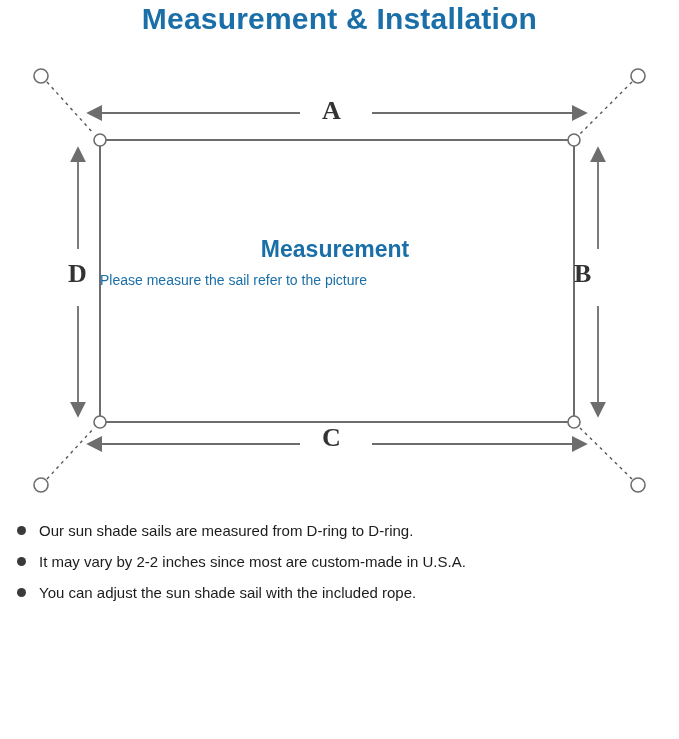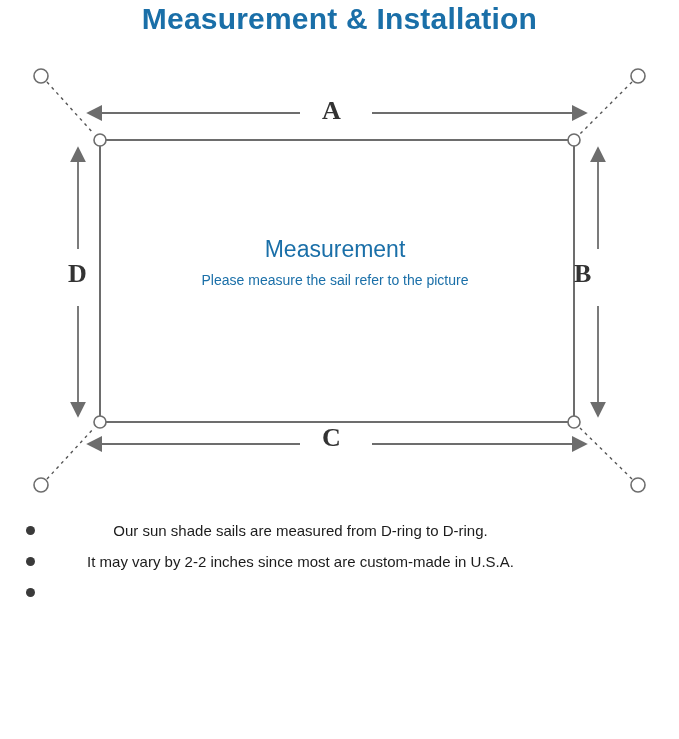--- a/index.html
+++ b/index.html
@@ -53,38 +53,36 @@
   .label-b { left: 574px; top: 215px; }
   .label-c { left: 322px; top: 379px; }
   .label-d { left: 68px; top: 215px; }
   .center-title {
     position: absolute;
     left: 100px;
     top: 192px;
     width: 470px;
     text-align: center;
     font-size: 23px;
-    font-weight: normal;
+    font-weight: bold;
     color: #1a6fa8;
   }
   .center-sub {
     position: absolute;
     left: 100px;
     top: 228px;
     width: 470px;
-    text-align: center;
     font-size: 14px;
     color: #1a6fa8;
   }
   .notes {
     position: absolute;
-    left: 16px;
+    left: 7px;
     top: 520px;
     width: 537px;
-    text-align: center;
   }
   .note {
     position: relative;
     padding-left: 32px;
     margin-bottom: 10px;
     font-size: 15px;
     line-height: 21px;
     color: #1c1c1c;
   }
   .note .bullet {
@@ -159,16 +157,17 @@
     <div class="note">
       <span class="bullet"></span>
       <span>Our sun shade sails are measured from D-ring to D-ring.</span>
     </div>
     <div class="note">
       <span class="bullet"></span>
       <span>It may vary by 2-2 inches since most are custom-made in U.S.A.</span>
     </div>
     <div class="note">
       <span class="bullet"></span>
+      <span>You can adjust the sun shade sail with the included rope.</span>
     </div>
   </div>
 
 </div>
 
 </body></html>

